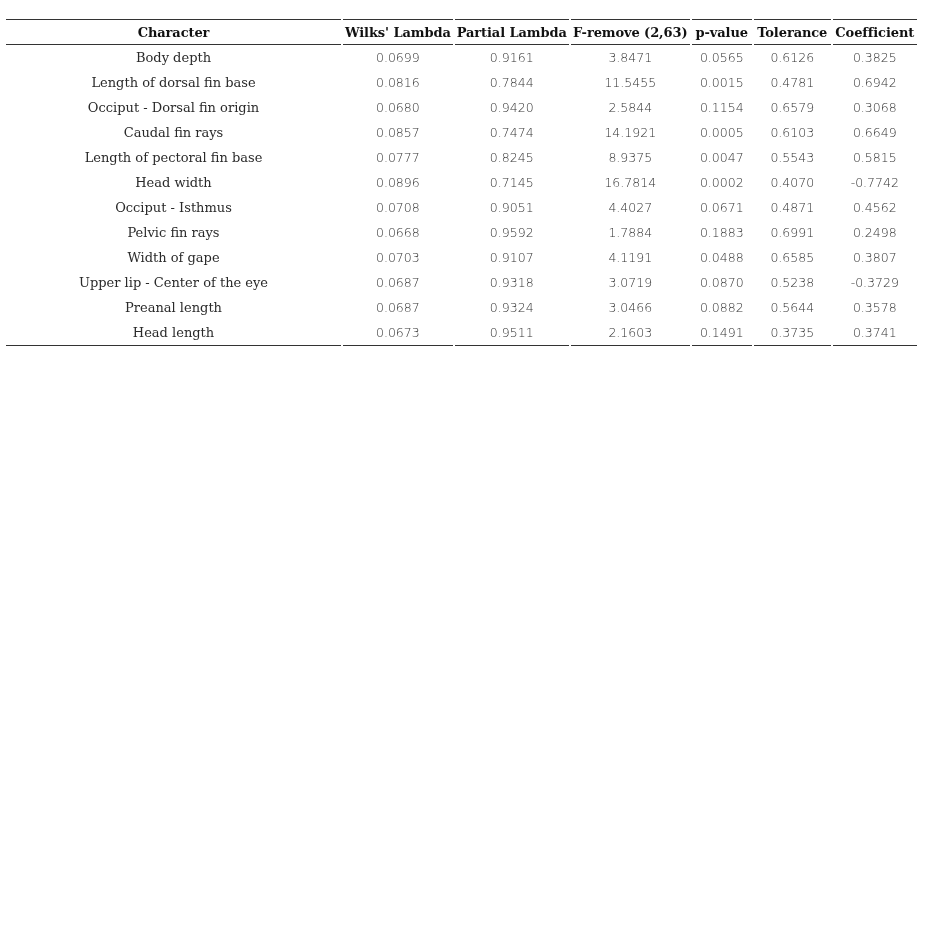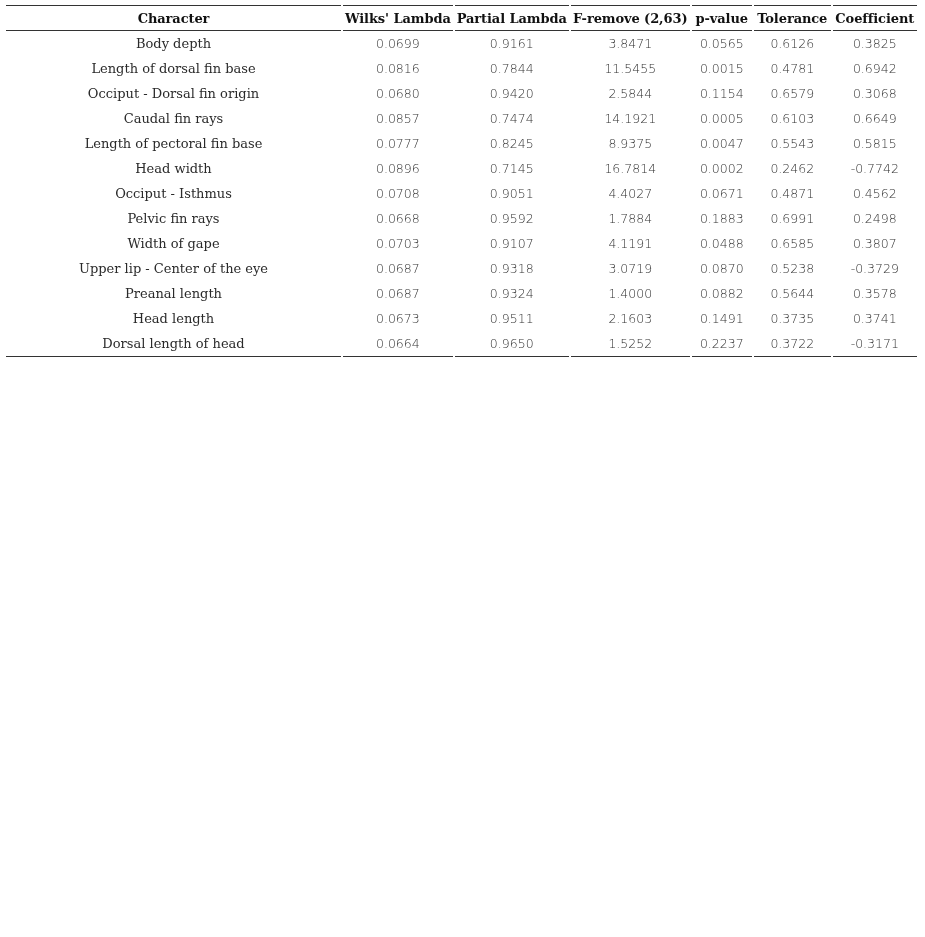--- a/index.html
+++ b/index.html
@@ -10,21 +10,21 @@
     body {
       width: 925px;
       height: 937px;
       position: relative;
       font-family: "DejaVu Serif", "Liberation Serif", serif;
       color: #222222;
     }
     table {
       position: absolute;
       left: 4px;
-      top: 5px;
+      top: 19px;
       border-collapse: separate;
       border-spacing: 2px 0;
       font-size: 13px;
     }
     th {
       font-weight: bold;
       font-size: 13px;
       color: #111;
       padding: 3px 2px 3px 2px;
       height: 18px;
@@ -128,21 +128,21 @@
         <td class="num">0.0047</td>
         <td class="num">0.5543</td>
         <td class="num">0.5815</td>
       </tr>
       <tr>
         <td>Head width</td>
         <td class="num">0.0896</td>
         <td class="num">0.7145</td>
         <td class="num">16.7814</td>
         <td class="num">0.0002</td>
-        <td class="num">0.2462</td>
+        <td class="num">0.4070</td>
         <td class="num">-0.7742</td>
       </tr>
       <tr>
         <td>Occiput - Isthmus</td>
         <td class="num">0.0708</td>
         <td class="num">0.9051</td>
         <td class="num">4.4027</td>
         <td class="num">0.0671</td>
         <td class="num">0.4871</td>
         <td class="num">0.4562</td>
@@ -171,37 +171,28 @@
         <td class="num">0.9318</td>
         <td class="num">3.0719</td>
         <td class="num">0.0870</td>
         <td class="num">0.5238</td>
         <td class="num">-0.3729</td>
       </tr>
       <tr>
         <td>Preanal length</td>
         <td class="num">0.0687</td>
         <td class="num">0.9324</td>
-        <td class="num">1.4000</td>
+        <td class="num">3.0466</td>
         <td class="num">0.0882</td>
         <td class="num">0.5644</td>
         <td class="num">0.3578</td>
       </tr>
       <tr>
         <td>Head length</td>
         <td class="num">0.0673</td>
         <td class="num">0.9511</td>
         <td class="num">2.1603</td>
         <td class="num">0.1491</td>
         <td class="num">0.3735</td>
         <td class="num">0.3741</td>
       </tr>
-      <tr>
-        <td>Dorsal length of head</td>
-        <td class="num">0.0664</td>
-        <td class="num">0.9650</td>
-        <td class="num">1.5252</td>
-        <td class="num">0.2237</td>
-        <td class="num">0.3722</td>
-        <td class="num">-0.3171</td>
-      </tr>
     </tbody>
 </table>
 
 </body></html>

